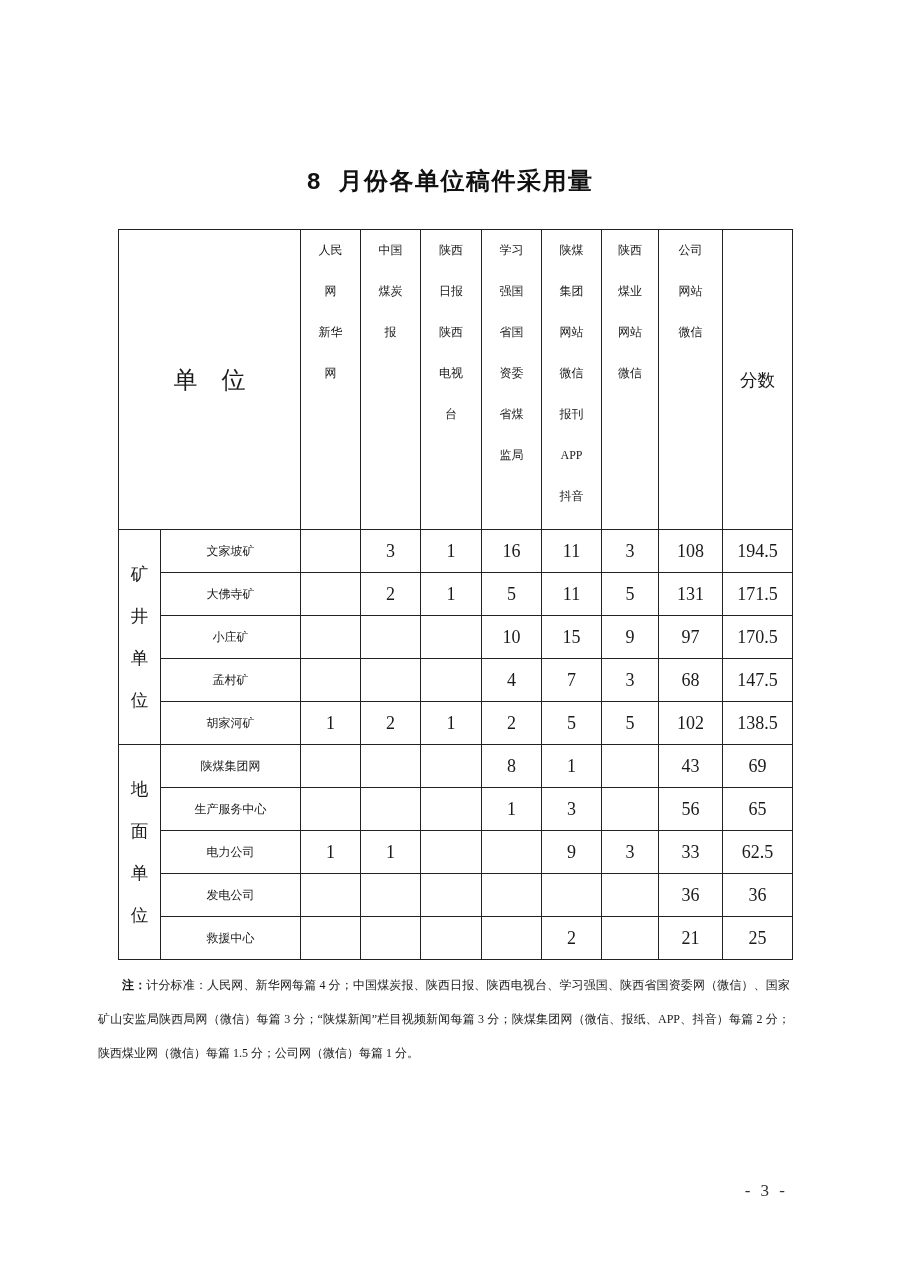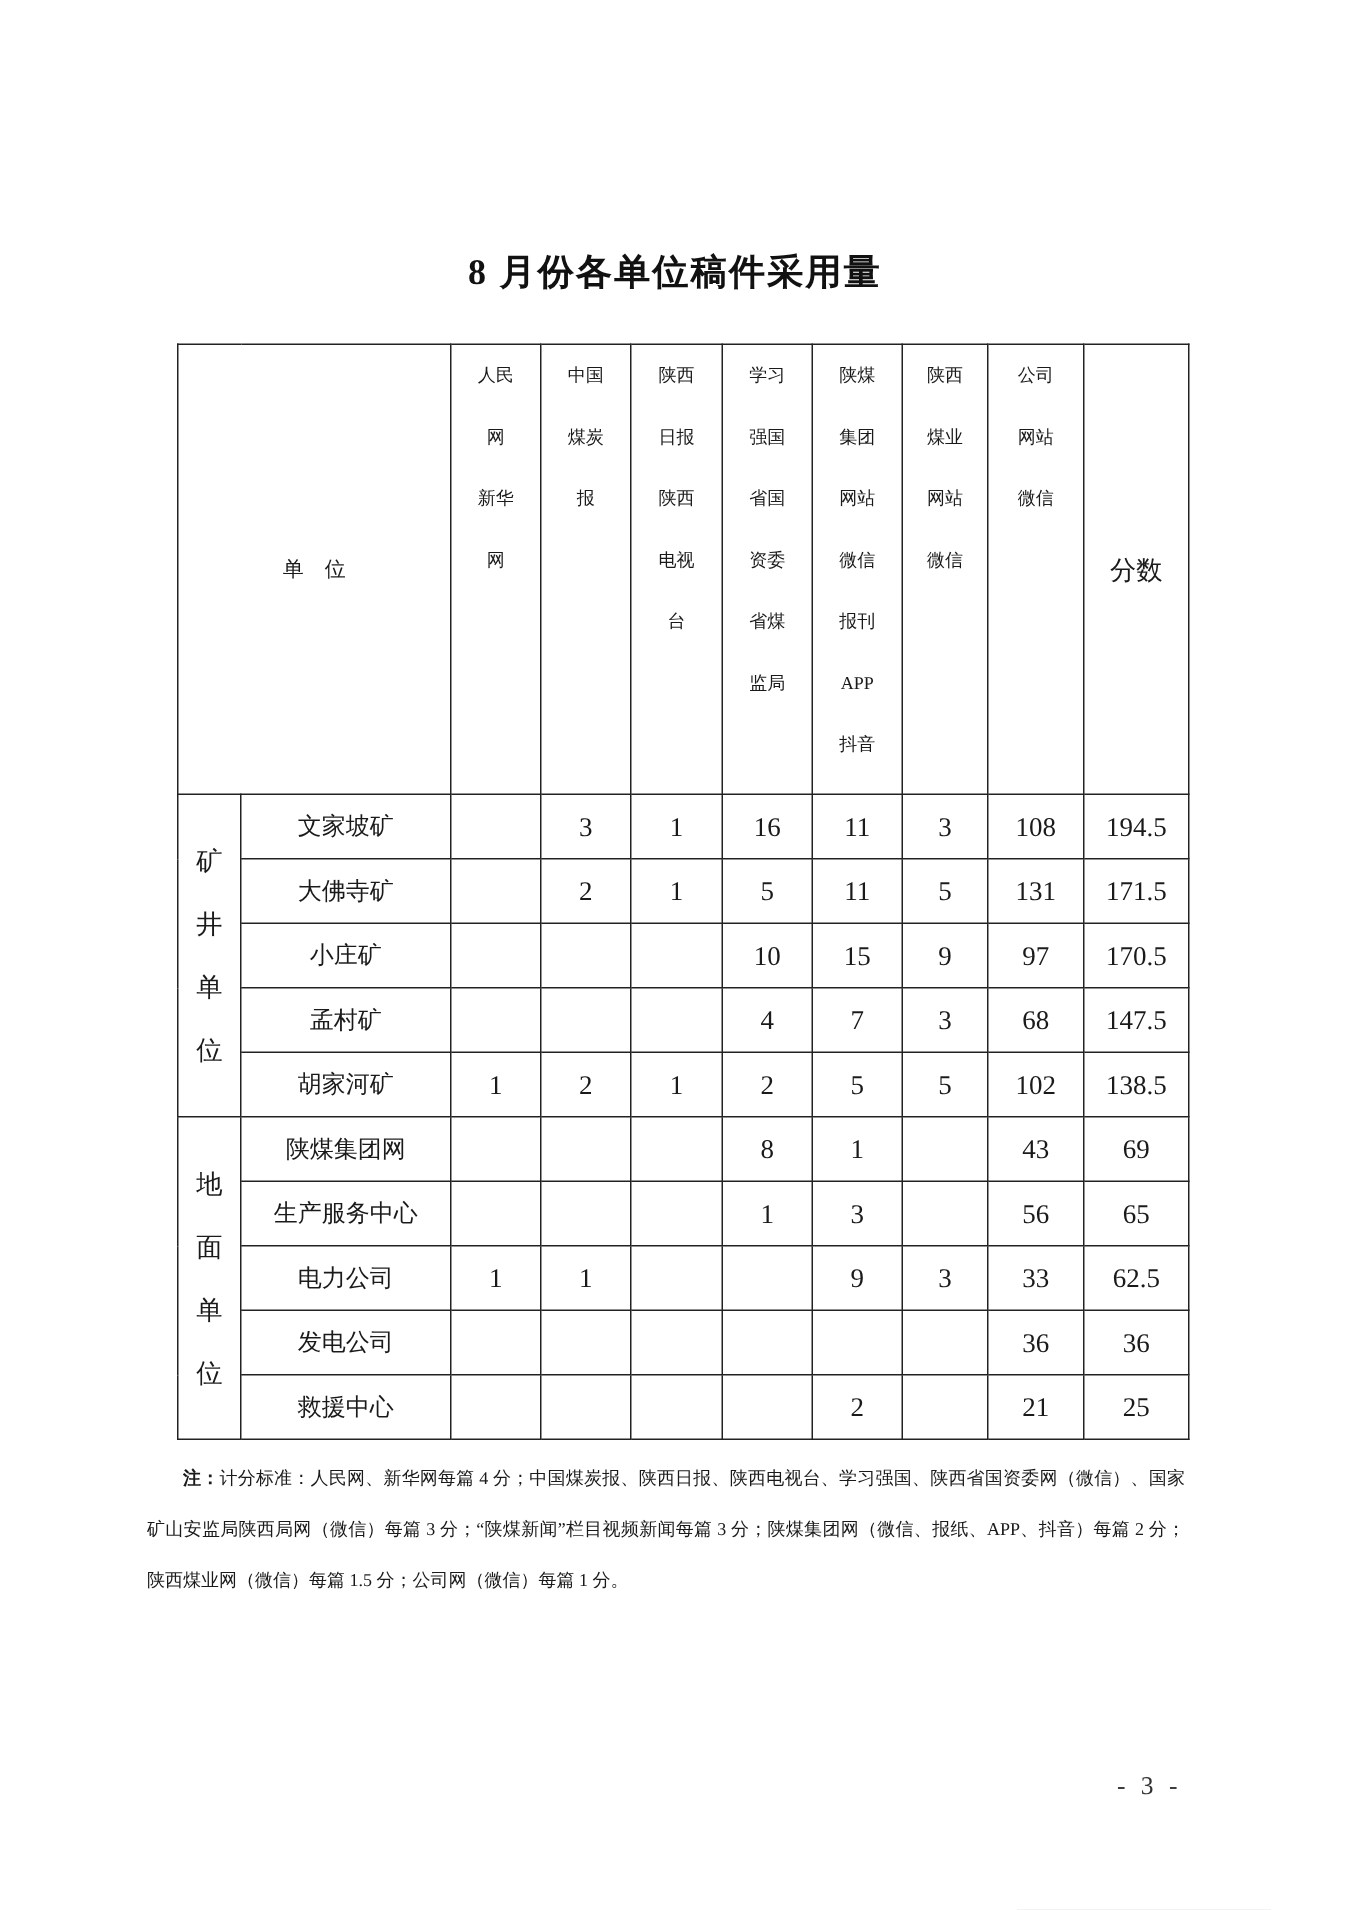--- a/index.html
+++ b/index.html
@@ -14,21 +14,21 @@
     font-family: "Liberation Serif", "DejaVu Serif", serif;
     overflow: hidden;
   }
   .doc-title {
     position: absolute;
     top: 165px;
     left: 0;
     right: 0;
     margin: 0;
     text-align: center;
-    font-family: Liberation Serif, serif;
+    font-family: Liberation Mono, monospace;
     font-size: 24px;
     font-weight: bold;
     letter-spacing: 1.5px;
     color: #111;
   }
   table.report {
     position: absolute;
     left: 118px;
     top: 229px;
     width: 674px;
@@ -39,42 +39,42 @@
     border: 1.5px solid #222;
     padding: 0;
     text-align: center;
     font-weight: normal;
     color: #1a1a1a;
     overflow: hidden;
   }
   .hdr-row { height: 300px; }
   .unit-hdr {
     vertical-align: middle;
-    font-size: 14px;
+    font-size: 24px;
   }
   .media-hdr {
     vertical-align: top;
     padding-top: 10px;
     font-size: 12px;
     line-height: 41px;
     white-space: pre-line;
   }
   .score-hdr {
     vertical-align: middle;
     font-size: 17.5px;
   }
   .data-row { height: 43px; }
   .group-cell {
     white-space: pre-line;
     line-height: 42px;
     font-size: 17.5px;
     vertical-align: middle;
   }
   .name-cell {
-    font-size: 16px;
+    font-size: 12px;
     vertical-align: middle;
   }
   .val-cell {
     font-size: 18px;
     vertical-align: middle;
   }
   .note {
     position: absolute;
     left: 98px;
     top: 968px;

